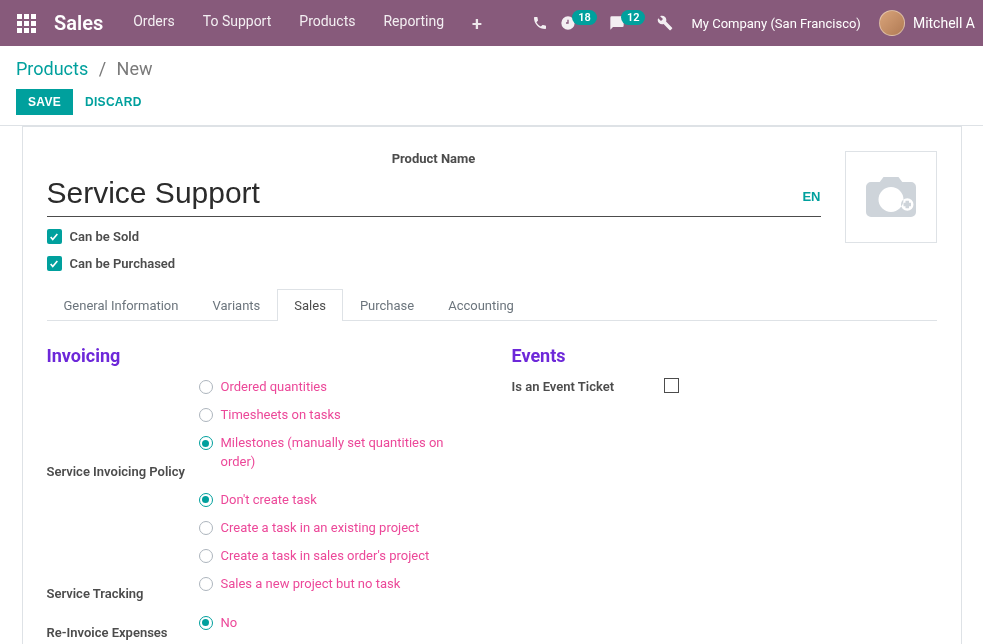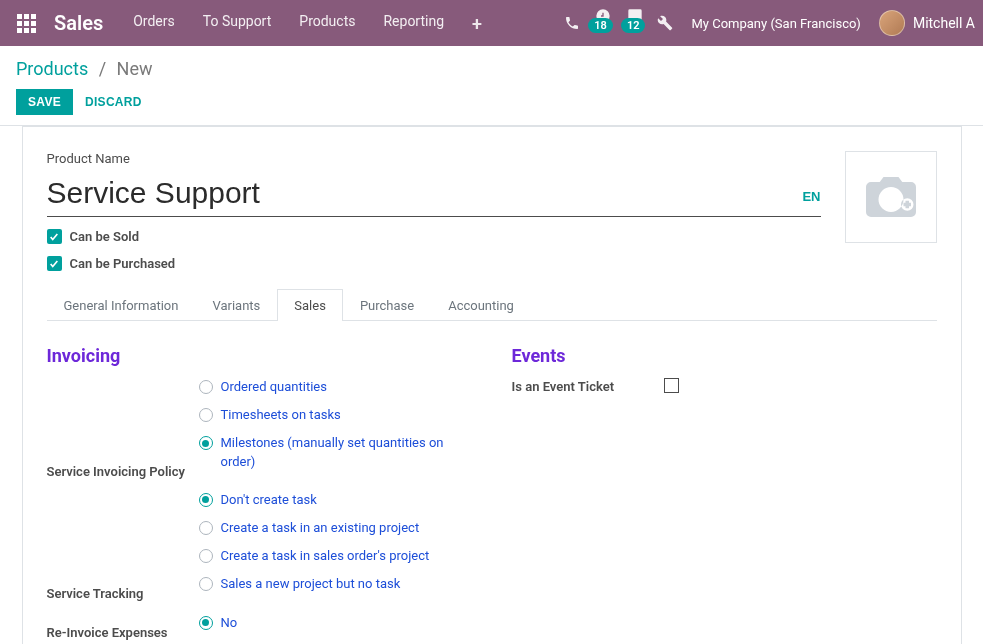--- a/index.html
+++ b/index.html
@@ -9,42 +9,42 @@
   .navbar { background: #875a7b; color: #fff; height: 46px; display: flex; align-items: center; padding: 0 8px; font-size: 14px; }
   .navbar .apps-icon { width: 36px; height: 36px; display:flex; align-items:center; justify-content:center; cursor:pointer; }
   .apps-grid { display:grid; grid-template-columns: repeat(3,5px); grid-template-rows: repeat(3,5px); gap: 2px; }
   .apps-grid span { background:#fff; width:5px; height:5px; }
   .brand { font-size: 20px; font-weight: 600; margin: 0 20px 0 10px; }
   .nav-menu { display:flex; gap: 8px; }
   .nav-item { padding: 6px 10px; color: rgba(255,255,255,0.9); cursor:pointer; border-radius:2px; font-size:14px; }
   .nav-plus { padding: 6px 10px; font-size:18px; font-weight:600; cursor:pointer; color:rgba(255,255,255,0.85); }
   .nav-spacer { flex: 1; }
   .nav-right { display:flex; align-items:center; gap: 12px; margin-left: 10px; }
-  .nr-icon { position:relative; display:flex; align-items:center; cursor:pointer; color:rgba(255,255,255,0.9);flex-direction:column; }
+  .nr-icon { position:relative; display:flex; align-items:center; cursor:pointer; color:rgba(255,255,255,0.9); }
   .badge { background:#00a09d; color:#fff; font-size:11px; font-weight:600; padding: 1px 6px; border-radius: 9px; margin-left: -4px; position:relative; top:-6px; }
   .company { color:#fff; font-size:13px; cursor:pointer; margin: 0 6px; white-space:nowrap; }
   .avatar { width:26px; height:26px; border-radius:50%; background: linear-gradient(135deg,#d9a47a,#b07a54); border:1px solid rgba(255,255,255,0.4); display:inline-block; }
   .user-block { display:flex; align-items:center; gap:8px; cursor:pointer;justify-content:space-between; }
 
   
   .control-bar { padding: 8px 16px 10px 16px; border-bottom: 1px solid #dee2e6; }
   .breadcrumb { font-size: 18px; color:#7a7a7a; margin: 4px 0 10px 0; }
   .breadcrumb a { color:#00a09d; text-decoration:none; }
   .breadcrumb .sep { margin: 0 6px; color:#7a7a7a; }
   .btn-row { display:flex; align-items:center; gap: 12px; }
   .btn-save { background:#00a09d; color:#fff; border:none; padding: 6px 12px; font-size:12px; font-weight:700; letter-spacing:0.3px; cursor:pointer; }
   .btn-discard { background:none; border:none; color:#00a09d; font-size:12px; font-weight:700; letter-spacing:0.3px; cursor:pointer; }
 
   
   .sheet-wrap { padding: 0 16px 40px 16px; overflow:auto; height: calc(644px - 46px - 80px); }
   .sheet { background:#fff; border:1px solid #dee2e6; border-top:none; padding: 24px 24px 24px 24px; max-width: 940px; margin: 0 auto; }
   .sheet-top-border { border-top:1px solid #dee2e6; margin: 0 auto; max-width:940px; height:0; }
   .sheet-head { display:flex; gap: 24px; align-items:flex-start; }
   .sheet-head-left { flex:1; }
-  .pn-label { font-size:13px; color:#4c4c4c; font-weight:400; margin-bottom: 10px; }
+  .pn-label { font-size:13px; color:#4c4c4c; font-weight:700; margin-bottom: 10px; text-align: center; }
   .pn-row { display:flex; align-items:flex-end; gap: 12px; border-bottom:1px solid #4c4c4c; padding-bottom:2px; }
   .pn-input { flex:1; font-size: 30px; font-weight:500; color:#2b2b2b; border:none; outline:none; padding: 0 0 4px 0; background:transparent; }
   .lang-btn { color:#00a09d; font-weight:600; font-size:13px; margin-bottom: 10px; background:none; border:none; cursor:pointer; }
   .image-box { width:92px; height:92px; border:1px solid #dee2e6; display:flex; align-items:center; justify-content:center; cursor:pointer; flex-shrink:0; }
   .image-box svg { fill:#ced4da; }
 
   .check-row { display:flex; align-items:center; gap:8px; margin-top: 12px; }
   .chk { width:15px; height:15px; background:#00a09d; display:inline-flex; align-items:center; justify-content:center; cursor:pointer; border-radius:2px; }
   .chk svg { stroke:#fff; }
   .chk-empty { width:15px; height:15px; border:1.5px solid #4c4c4c; display:inline-block; cursor:pointer; }
@@ -59,21 +59,21 @@
   .tab-body { display:flex; gap: 40px; padding-top: 24px; }
   .col { flex:1; }
   .section-title { font-size:18px; color:#6d28d9; margin-bottom: 12px; font-weight:700; }
   .field-row { display:flex; gap: 12px; margin-bottom: 10px; align-items:flex-end; }
   .field-label { width: 140px; font-size:13px; font-weight:600; color:#4c4c4c; line-height:1.4; }
   .field-val { flex:1; }
   .radio-opt { display:flex; align-items:flex-start; gap:8px; margin-bottom: 10px; line-height:1.4; }
   .radio { width:14px; height:14px; border:1.5px solid #adb5bd; border-radius:50%; display:inline-flex; align-items:center; justify-content:center; flex-shrink:0; margin-top:2px; cursor:pointer; }
   .radio.sel { border-color:#00a09d; }
   .radio.sel::after { content:''; width:7px; height:7px; background:#00a09d; border-radius:50%; }
-  .radio-label { font-size:13px; color:#1d4ed8; max-width: 240px; }
+  .radio-label { font-size:13px; color:#ec4899; max-width: 240px; }
 
 </style>
 </head>
 <body>
 
 <div class="navbar">
   <div class="apps-icon">
     <div class="apps-grid">
       <span></span>
         <span></span>

